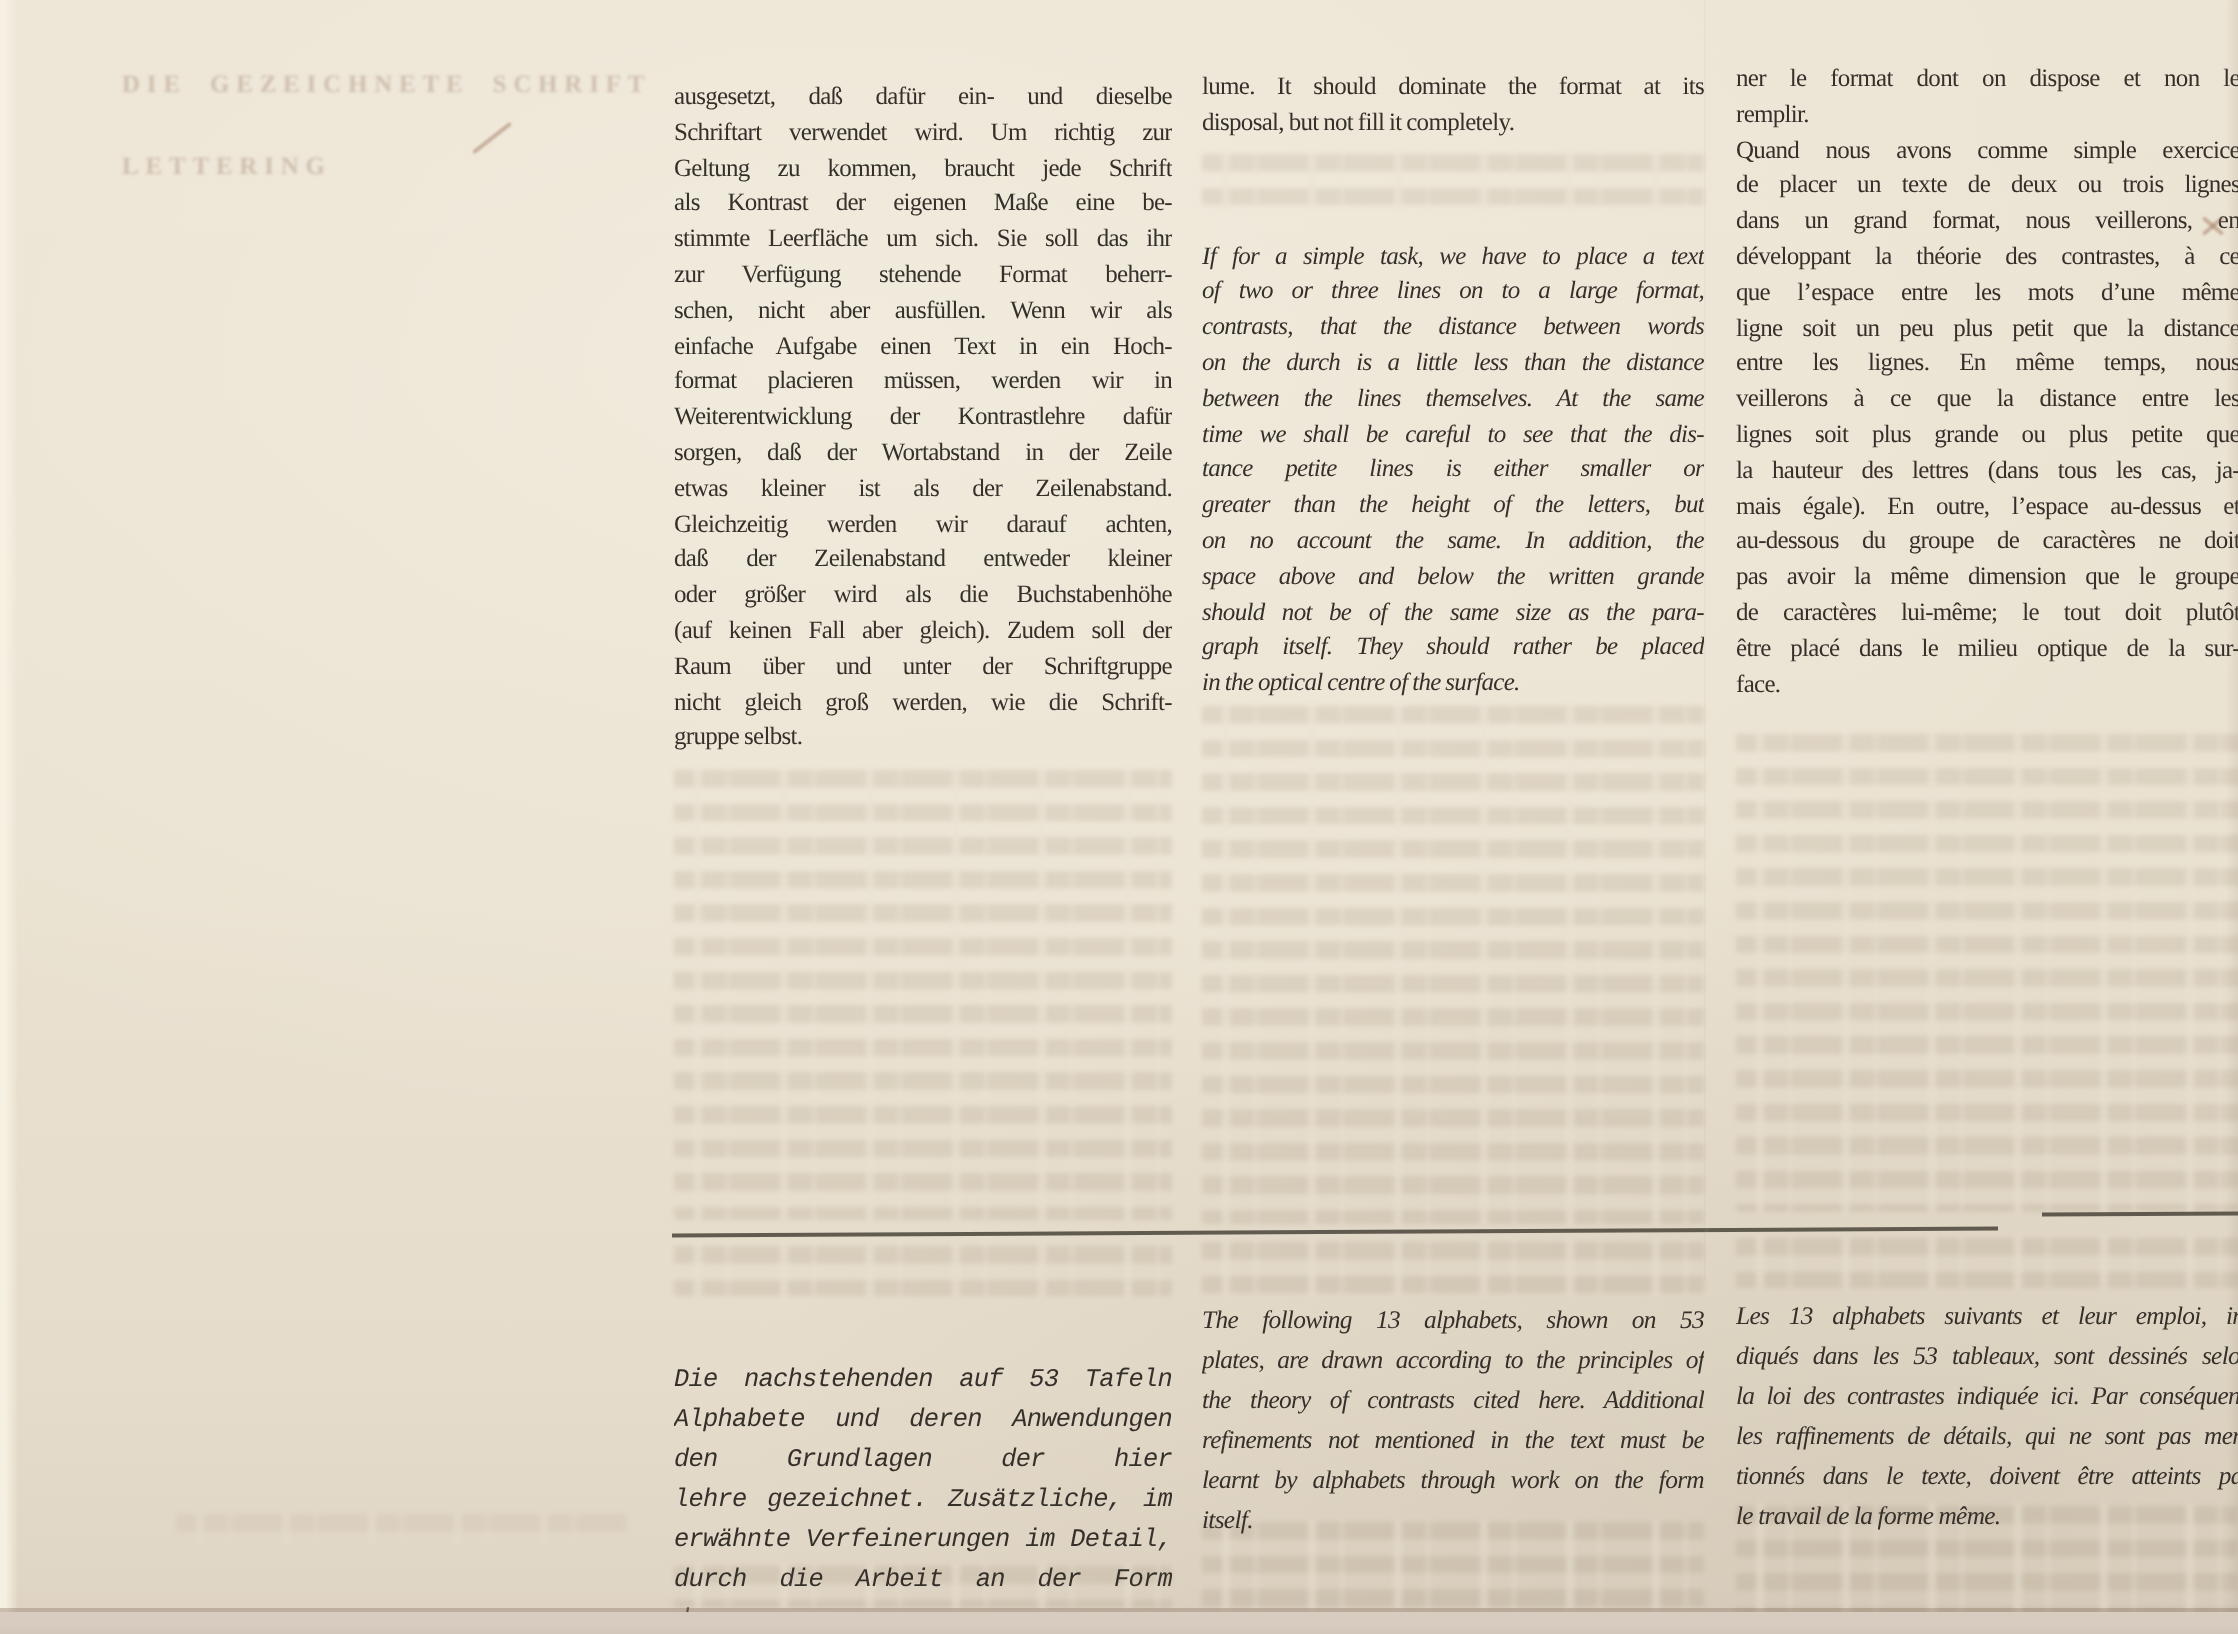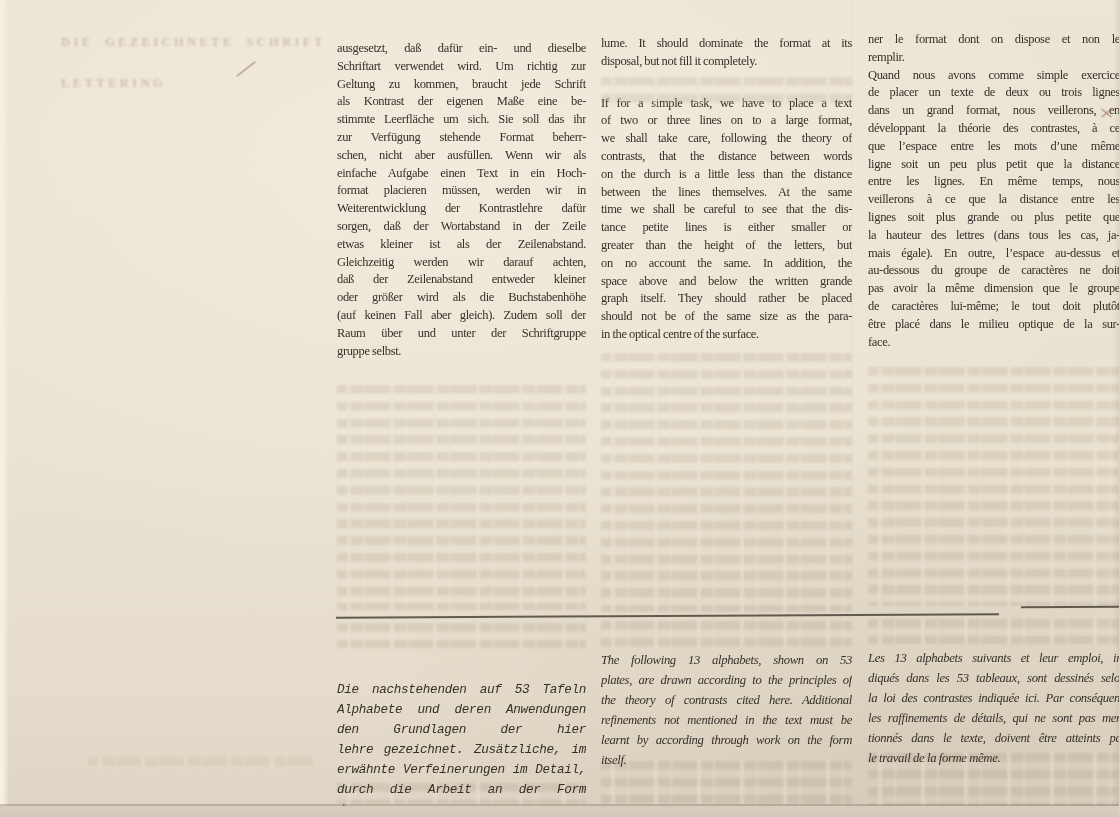--- a/index.html
+++ b/index.html
@@ -11,21 +11,21 @@
       radial-gradient(90% 70% at 38% 22%, rgba(255,253,245,.30), rgba(255,253,245,0) 70%),
       radial-gradient(80% 60% at 85% 90%, rgba(120,100,75,.10), rgba(120,100,75,0) 65%),
       linear-gradient(to bottom,#ece4d4 0%,#eae2d1 55%,#e5dccb 84%,#e0d6c5 97%,#dbd0c1 100%);
   }
   
   .col{position:absolute;font-size:12.5px;letter-spacing:-0.35px;word-spacing:-0.4px;}
   .col-de{left:337px;top:40px;width:249px;}
   .col-en{left:601px;top:35px;width:251px;}
   .col-fr{left:868px;top:31px;width:252px;}
   .para{width:100%;}
-  .col-en .para2{margin-top:24px;}
+  .col-en .para2{margin-top:49px;font-style:italic;}
   .line{height:17.8px;line-height:17.8px;overflow:hidden;text-align:justify;text-align-last:justify;text-justify:inter-word;}
   .line.last{text-align-last:left;}
   
   .note{position:absolute;font-style:italic;font-size:12.7px;letter-spacing:-0.35px;word-spacing:-0.2px;}
   .note .line{height:20px;line-height:20px;}
   .note-de{left:337px;top:680px;width:249px;font-family:Liberation Mono, monospace;}
   .note-en{left:601px;top:650px;width:251px;}
   .note-fr{left:868px;top:648px;width:258px;}
   
   .rule{position:absolute;height:2px;background:var(--rule,#4a443a);opacity:.85;transform:rotate(-0.3deg);}
@@ -88,43 +88,43 @@
         <div class="line">einfache Aufgabe einen Text in ein Hoch-</div>
         <div class="line">format placieren müssen, werden wir in</div>
         <div class="line">Weiterentwicklung der Kontrastlehre dafür</div>
         <div class="line">sorgen, daß der Wortabstand in der Zeile</div>
         <div class="line">etwas kleiner ist als der Zeilenabstand.</div>
         <div class="line">Gleichzeitig werden wir darauf achten,</div>
         <div class="line">daß der Zeilenabstand entweder kleiner</div>
         <div class="line">oder größer wird als die Buchstabenhöhe</div>
         <div class="line">(auf keinen Fall aber gleich). Zudem soll der</div>
         <div class="line">Raum über und unter der Schriftgruppe</div>
+        <div class="line">nicht gleich groß werden, wie die Schrift-</div>
         <div class="line last">gruppe selbst.</div>
       </div>
   </div>
 
   <div class="col col-en">
     <div class="para">
         <div class="line">lume. It should dominate the format at its</div>
         <div class="line last">disposal, but not fill it completely.</div>
       </div>
     <div class="para para2">
         <div class="line">If for a simple task, we have to place a text</div>
         <div class="line">of two or three lines on to a large format,</div>
-        <div class="line">we shall take care, following the theory of</div>
         <div class="line">contrasts, that the distance between words</div>
         <div class="line">on the durch is a little less than the distance</div>
         <div class="line">between the lines themselves. At the same</div>
         <div class="line">time we shall be careful to see that the dis-</div>
         <div class="line">tance petite lines is either smaller or</div>
         <div class="line">greater than the height of the letters, but</div>
         <div class="line">on no account the same. In addition, the</div>
         <div class="line">space above and below the written grande</div>
+        <div class="line">should not be of the same size as the para-</div>
         <div class="line">graph itself. They should rather be placed</div>
-        <div class="line">should not be of the same size as the para-</div>
         <div class="line last">in the optical centre of the surface.</div>
       </div>
   </div>
 
   <div class="col col-fr">
     <div class="para">
         <div class="line">ner le format dont on dispose et non le</div>
         <div class="line last">remplir.</div>
       </div>
     <div class="para">
@@ -169,21 +169,21 @@
       <div class="line">lehre gezeichnet. Zusätzliche, im Text nicht</div>
       <div class="line">erwähnte Verfeinerungen im Detail, müssen</div>
       <div class="line">durch die Arbeit an der Form selbst erlebt wer-</div>
       <div class="line last">den.</div>
     </div>
   <div class="note note-en">
       <div class="line">The following 13 alphabets, shown on 53</div>
       <div class="line">plates, are drawn according to the principles of</div>
       <div class="line">the theory of contrasts cited here. Additional</div>
       <div class="line">refinements not mentioned in the text must be</div>
-      <div class="line">learnt by according through work on the form</div>
+      <div class="line">learnt by alphabets through work on the form</div>
       <div class="line last">itself.</div>
     </div>
   <div class="note note-fr">
       <div class="line">Les 13 alphabets suivants et leur emploi, in-</div>
       <div class="line">diqués dans les 53 tableaux, sont dessinés selon</div>
       <div class="line">la loi des contrastes indiquée ici. Par conséquent,</div>
       <div class="line">les raffinements de détails, qui ne sont pas men-</div>
       <div class="line">tionnés dans le texte, doivent être atteints par</div>
       <div class="line last">le travail de la forme même.</div>
     </div>

